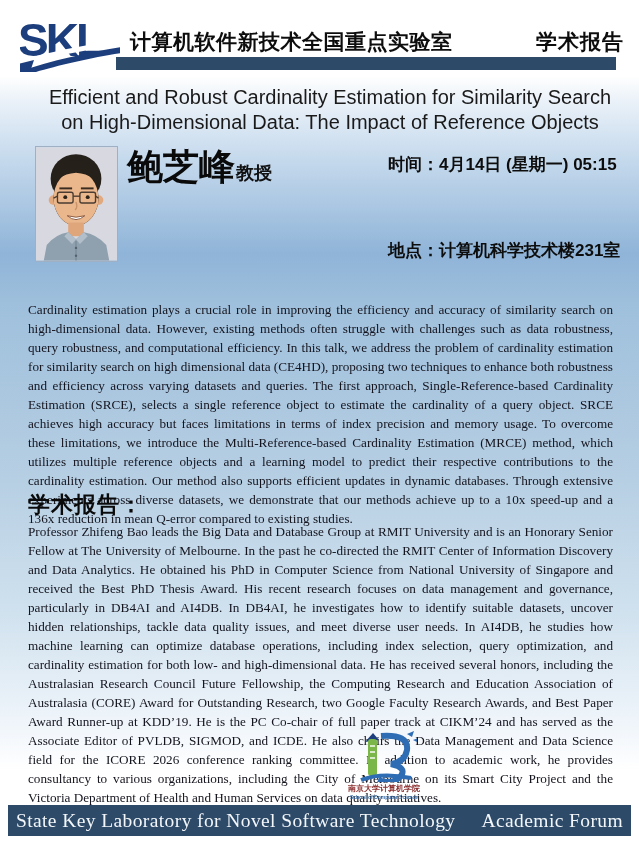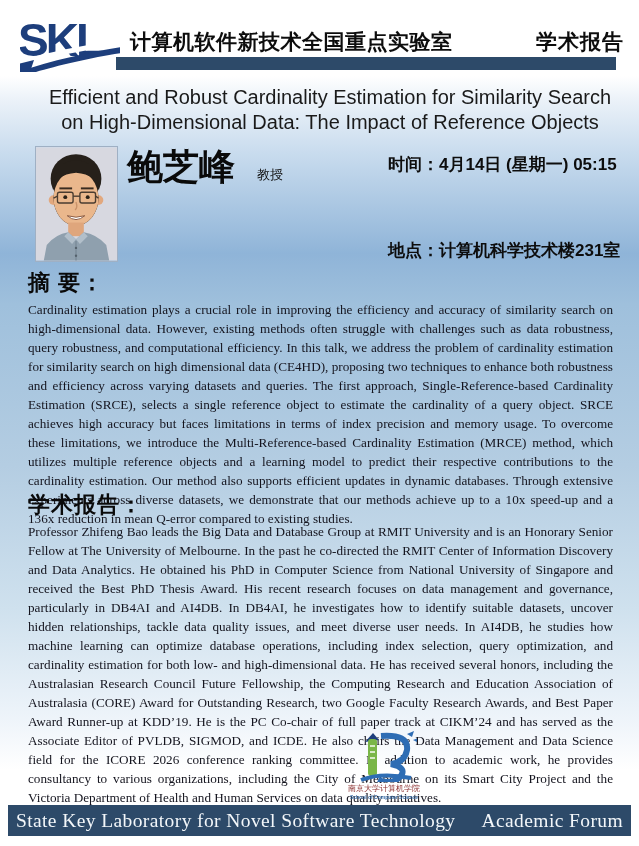--- a/index.html
+++ b/index.html
@@ -16,39 +16,39 @@
   .skl-logo { position:absolute; left:20px; top:14px; width:100px; height:58px; }
   .lab-name { position:absolute; left:130px; top:28px; font-size:21px; font-weight:bold; color:#0d0d0d; letter-spacing:0.5px; }
   .forum-type { position:absolute; right:15px; top:28px; font-size:21px; font-weight:bold; color:#0d0d0d; letter-spacing:1px; }
   .header-bar { position:absolute; left:116px; top:57px; width:500px; height:13px; background:#2d4a69; }
   
   .title { position:absolute; left:0; right:0; top:85px; text-align:center; color:#1a1a1a; font-size:20px; line-height:25px; font-weight:400;padding-left:21px; }
   
   .photo { position:absolute; left:35px; top:146px; width:83px; height:116px; border:1px solid #9fb0c4; }
   .speaker-name-row { position:absolute; left:127px; top:143px; }
   .speaker-name { font-family:"DejaVu Serif", serif; font-size:36px; font-weight:bold; color:#0a0a0a; }
-  .speaker-rank { font-size:13px; font-weight:normal; color:#111; margin-left:22px; }
+  .speaker-rank { font-size:18px; font-weight:bold; color:#111; margin-left:1px; }
   .affiliation { position:absolute; left:127px; top:239px; font-size:17px; font-weight:bold; color:#0d0d0d; }
   .time { position:absolute; left:388px; top:153px; font-size:17px; font-weight:bold; color:#0d0d0d; }
   .venue { position:absolute; left:388px; top:239px; font-size:17px; font-weight:bold; color:#0d0d0d; }
   
   .sec-heading { position:absolute; left:28px; font-size:22px; font-weight:bold; color:#0a0a0a; letter-spacing:1px; }
   .abstract-heading { top:268px; }
   .bio-heading { top:490px; }
   .body-text {
     position:absolute; left:28px; width:585px;
     font-family:"Liberation Serif", serif; font-size:13.2px; line-height:19px;
     color:#14141e; text-align:justify;
   }
   .abstract-body { top:300px; }
   .bio-body { top:522px; }
   
   .logos { position:absolute; left:348px; top:730px; display:flex; align-items:flex-start; gap:26px; }
   .logo-block { display:flex; flex-direction:column; align-items:center; }
-  .nju-cn { font-size:8px; font-weight:normal; color:#8b2f2f; margin-top:1px; white-space:nowrap; }
+  .nju-cn { font-size:8px; font-weight:bold; color:#8b2f2f; margin-top:1px; white-space:nowrap; }
   .nju-en { font-size:5px; font-weight:bold; color:#3a6ea8; white-space:nowrap; }
   .cic-cn { font-size:11px; font-weight:bold; color:#e8821e; margin-top:2px; white-space:nowrap; }
   .cic-en { font-size:4.5px; color:#8aa8cc; white-space:nowrap; }
   
   .footer-bar {
     position:absolute; left:8px; top:805px; width:623px; height:31px; background:#2d4a69;
     display:flex; align-items:center; justify-content:center; gap:26px;
     font-family:Liberation Serif, serif; font-size:19.5px; color:#f3f7fa; letter-spacing:0.4px;text-align:right;
   }
 </style>
@@ -99,21 +99,20 @@
     <circle cx="41" cy="103" r="1.2" fill="#55626d"></circle>
     <circle cx="41" cy="111" r="1.2" fill="#55626d"></circle>
   </svg>
 
   <div class="speaker-name-row">
     <span class="speaker-name">鲍芝峰</span><span class="speaker-rank">教授</span>
   </div>
   <div class="time">时间：4月14日 (星期一)  05:15</div>
   <div class="venue">地点：计算机科学技术楼231室</div>
 
-  <div class="sec-heading abstract-heading">摘 要：</div>
   <div class="body-text abstract-body">Cardinality estimation plays a crucial role in improving the efficiency and accuracy of similarity search on high-dimensional data. However, existing methods often struggle with challenges such as data robustness, query robustness, and computational efficiency. In this talk, we address the problem of cardinality estimation for similarity search on high dimensional data (CE4HD), proposing two techniques to enhance both robustness and efficiency across varying datasets and queries. The first approach, Single-Reference-based Cardinality Estimation (SRCE), selects a single reference object to estimate the cardinality of a query object. SRCE achieves high accuracy but faces limitations in terms of index precision and memory usage. To overcome these limitations, we introduce the Multi-Reference-based Cardinality Estimation (MRCE) method, which utilizes multiple reference objects and a learning model to predict their respective contributions to the cardinality estimation. Our method also supports efficient updates in dynamic databases. Through extensive experiments across diverse datasets, we demonstrate that our methods achieve up to a 10x speed-up and a 136x reduction in mean Q-error compared to existing studies.</div>
 
   <div class="sec-heading bio-heading">学术报告：</div>
   <div class="body-text bio-body">Professor Zhifeng Bao leads the Big Data and Database Group at RMIT University and is an Honorary Senior Fellow at The University of Melbourne. In the past he co-directed the RMIT Center of Information Discovery and Data Analytics. He obtained his PhD in Computer Science from National University of Singapore and received the Best PhD Thesis Award. His recent research focuses on data management and governance, particularly in DB4AI and AI4DB. In DB4AI, he investigates how to identify suitable datasets, uncover hidden relationships, tackle data quality issues, and meet diverse user needs. In AI4DB, he studies how machine learning can optimize database operations, including index selection, query optimization, and cardinality estimation for both low- and high-dimensional data. He has received several honors, including the Australasian Research Council Future Fellowship, the Computing Research and Education Association of Australasia (CORE) Award for Outstanding Research, two Google Faculty Research Awards, and Best Paper Award Runner-up at KDD’19. He is the PC Co-chair of full paper track at CIKM’24 and has served as the Associate Editor of PVLDB, SIGMOD, and ICDE. He also chairs the Data Management and Data Science field for the ICORE 2026 conference ranking committee. In addition to academic work, he provides consultancy to various organizations, including the City of Melbourne on its Smart City Project and the Victoria Department of Health and Human Services on data quality initiatives.</div>
 
   <div class="logos">
     <div class="logo-block">
       <svg width="66" height="52" viewBox="0 0 66 52">
         <path d="M14,12 L22,3 L28,10 Z" fill="#1d3e7c"></path>
         <rect x="17" y="9" width="9" height="37" rx="3" fill="#7ab648"></rect>

